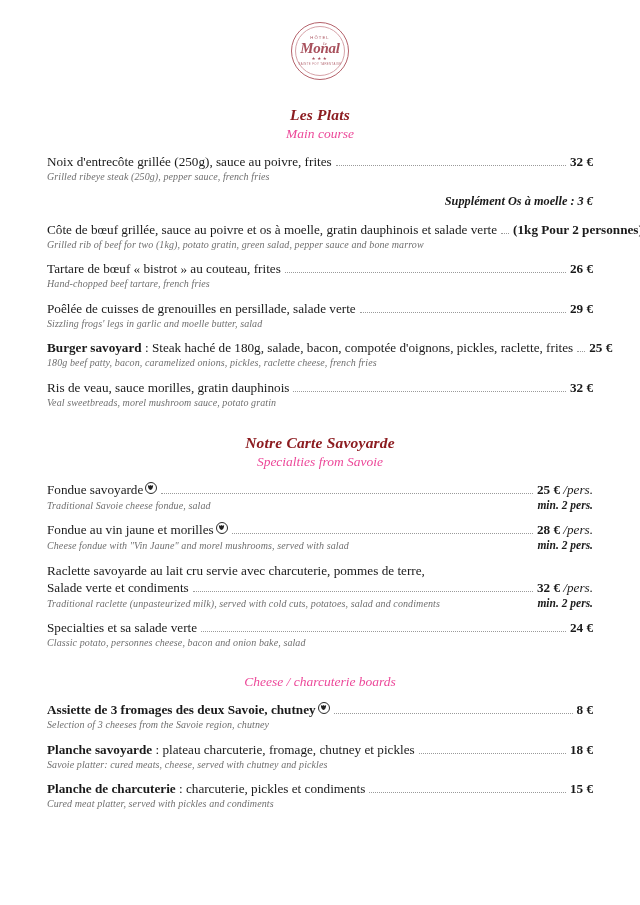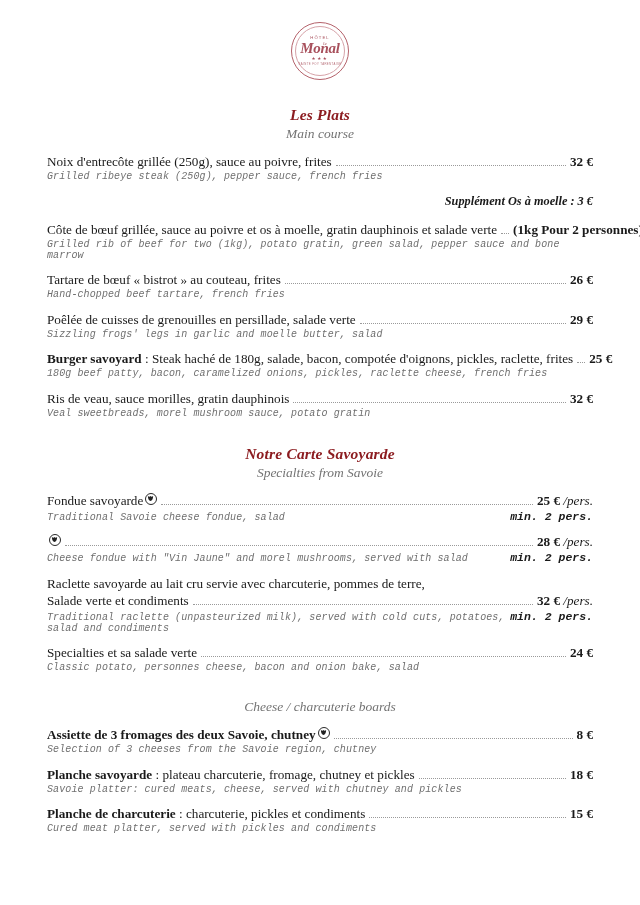--- a/index.html
+++ b/index.html
@@ -89,21 +89,21 @@
   .section-title {
     font-size: 15.5px;
     font-weight: bold;
     font-style: italic;
     color: #8c1c20;
     letter-spacing: 0.2px;
   }
   .section-sub {
     font-size: 13.5px;
     font-style: italic;
-    color: #737373;
+    color: #ec4899;
     margin-top: 2px;
   }
 
   
   .items {
     margin-top: 12px;
   }
   .item {
     margin-bottom: 11.5px;
     margin-top: 8px;
@@ -140,21 +140,20 @@
   }
   .item-price .unit {
     font-weight: normal;
     font-style: italic;
   }
   .item-desc-row {
     display: flex;
     justify-content: space-between;
     align-items: baseline;
     margin-top: 1px;
-    font-family: Liberation Mono, monospace;
   }
   .item-desc {
     font-size: 10px;
     font-style: italic;
     color: #6f6f6f;
     letter-spacing: 0.1px;
   }
   .item-note {
     font-size: 11.5px;
     font-style: italic;
@@ -295,20 +294,21 @@
             <span class="dots"></span>
             <span class="item-price"><span>25 €</span> <span class="unit">/pers.</span></span>
           </div>
           <div class="item-desc-row">
             <span class="item-desc">Traditional Savoie cheese fondue, salad</span>
             <span class="item-note">min. 2 pers.</span>
           </div>
         </div>
         <div class="item">
           <div class="item-line">
+            <span class="item-name">Fondue au vin jaune et morilles</span>
             <span class="veg-icon">
               <svg width="7" height="7" viewBox="0 0 8 8">
                 <path d="M1 1.2 C1 4.6 2.2 6.4 4 6.9 C5.8 6.4 7 4.6 7 1.2 C5.6 2.4 4.9 2.4 4 1.2 C3.1 2.4 2.4 2.4 1 1.2 Z" fill="#222"></path>
               </svg>
             </span>
             <span class="dots"></span>
             <span class="item-price"><span>28 €</span> <span class="unit">/pers.</span></span>
           </div>
           <div class="item-desc-row">
             <span class="item-desc">Cheese fondue with "Vin Jaune" and morel mushrooms, served with salad</span>

